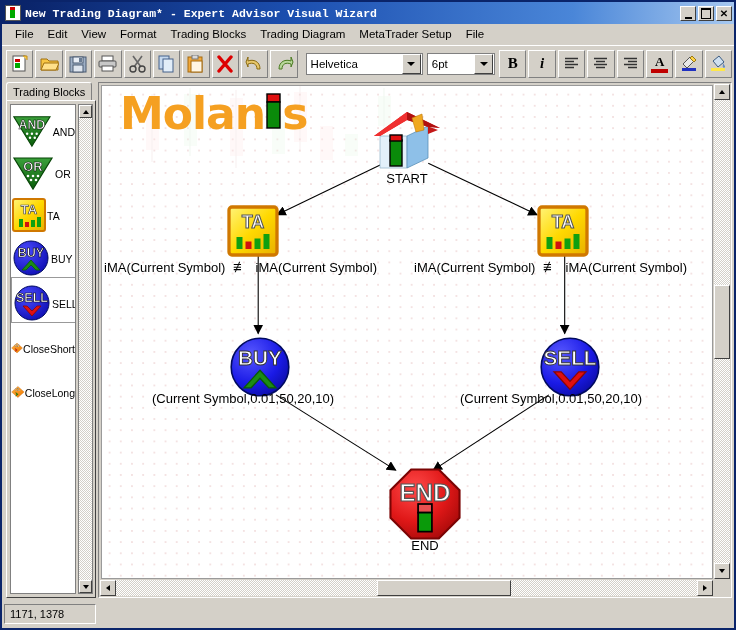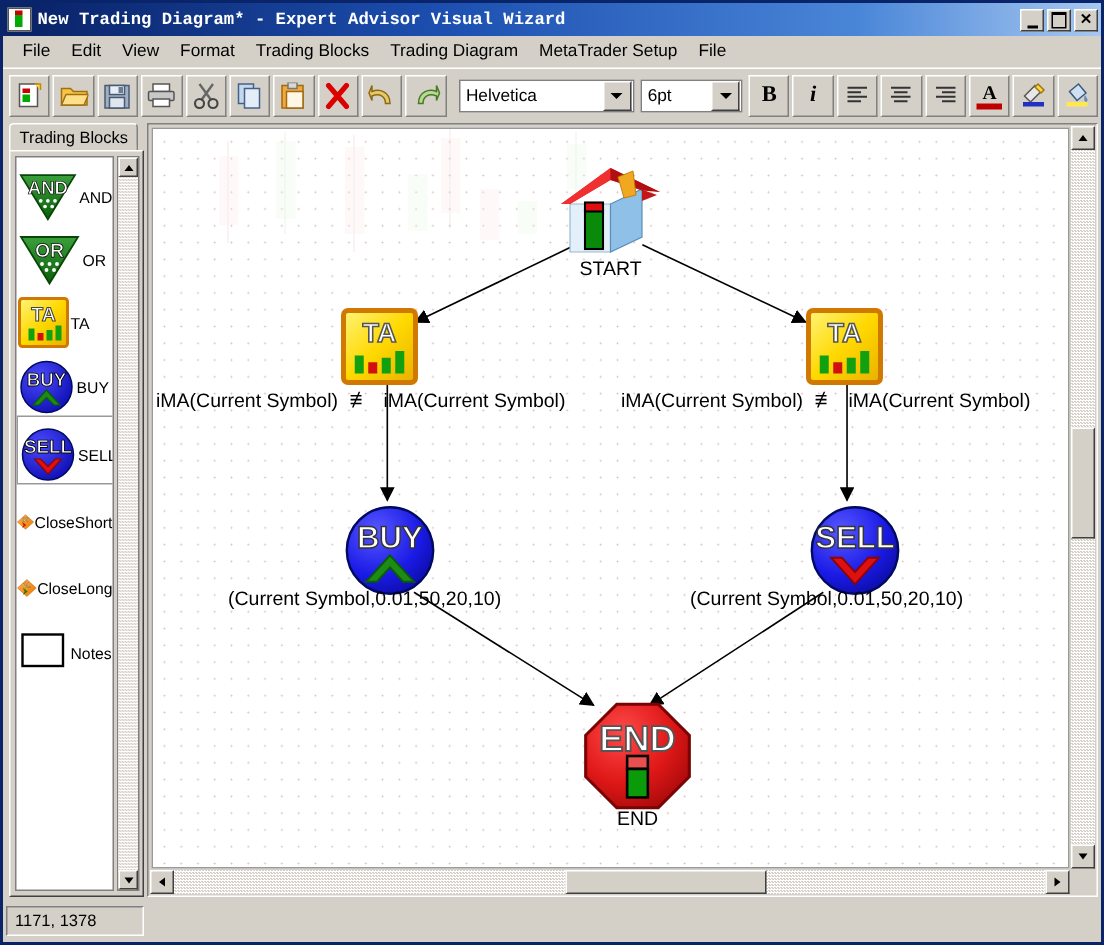--- a/index.html
+++ b/index.html
@@ -456,26 +456,20 @@
                   <stop offset="1" stop-color="#ef7800"></stop>
                 </linearGradient>
               </defs>
             <path d="M21 2 L40 19 L21 36 L2 19 Z" fill="url(#orgG)" stroke="#b85c00" stroke-width="1"></path>
             <text x="21" y="17" font-family="'Liberation Sans',sans-serif" font-size="12" font-weight="bold" fill="#fff" stroke="#5a3a00" stroke-width="0.6" text-anchor="middle">CL</text>
             <path d="M14 20 L22 26 L14 32 L17 26 Z" fill="#0e8a0e" stroke="#064a06" stroke-width="0.7"></path>
           </svg>
           <div class="bl-label">CloseLong</div>
         </div>
 
-        <div class="block" style="padding-top:10px;">
-          <svg width="36" height="28" viewBox="0 0 36 28">
-            <rect x="4" y="2" width="27" height="21" fill="#fff" stroke="#000" stroke-width="1.6"></rect>
-          </svg>
-          <div class="bl-label">Notes</div>
-        </div>
 
       </div>
 
       <div class="vscroll-mini">
         <div class="sb-btn" style="position:absolute;left:0;top:0;">
             <i class="up"></i>
           </div>
         <div class="sb-track" style="position:absolute;left:0;right:0;top:13px;bottom:13px;"></div>
         <div class="sb-btn" style="position:absolute;left:0;bottom:0;">
             <i class="dn"></i>
@@ -500,20 +494,26 @@
             <rect x="276" y="10" width="13" height="30" fill="#eaf7ea"></rect>
             <line x1="50" y1="8" x2="50" y2="76" stroke="#e6cccc"></line>
             <line x1="88" y1="2" x2="88" y2="70" stroke="#cfe6cf"></line>
             <line x1="134" y1="4" x2="134" y2="82" stroke="#e6cccc"></line>
             <line x1="198" y1="0" x2="198" y2="66" stroke="#e6cccc"></line>
             <line x1="282" y1="2" x2="282" y2="52" stroke="#cfe6cf"></line>
           </g>
         </svg>
       </div>
 
+      <div class="logo">
+        <span>Molan</span><span class="cand"><svg width="17" height="40" viewBox="0 0 17 40" style="position:absolute;left:0;top:0;">
+              <rect x="2" y="1" width="13" height="8" fill="#e01010" stroke="#000" stroke-width="1.4"></rect>
+              <rect x="2" y="9" width="13" height="26" fill="#0a8a0a" stroke="#000" stroke-width="1.4"></rect>
+            </svg></span><span>s</span>
+      </div>
 
       <svg class="diagram" viewBox="0 0 617 497" preserveAspectRatio="none">
         <defs>
           <marker id="arw" markerWidth="9" markerHeight="9" refX="8" refY="4.5" orient="auto">
             <path d="M0 0 L9 4.5 L0 9 Z" fill="#000"></path>
           </marker>
         </defs>
         <g stroke="#000" stroke-width="1.1" fill="none" marker-end="url(#arw)">
 
           <path d="M285 78 L177 130"></path>

